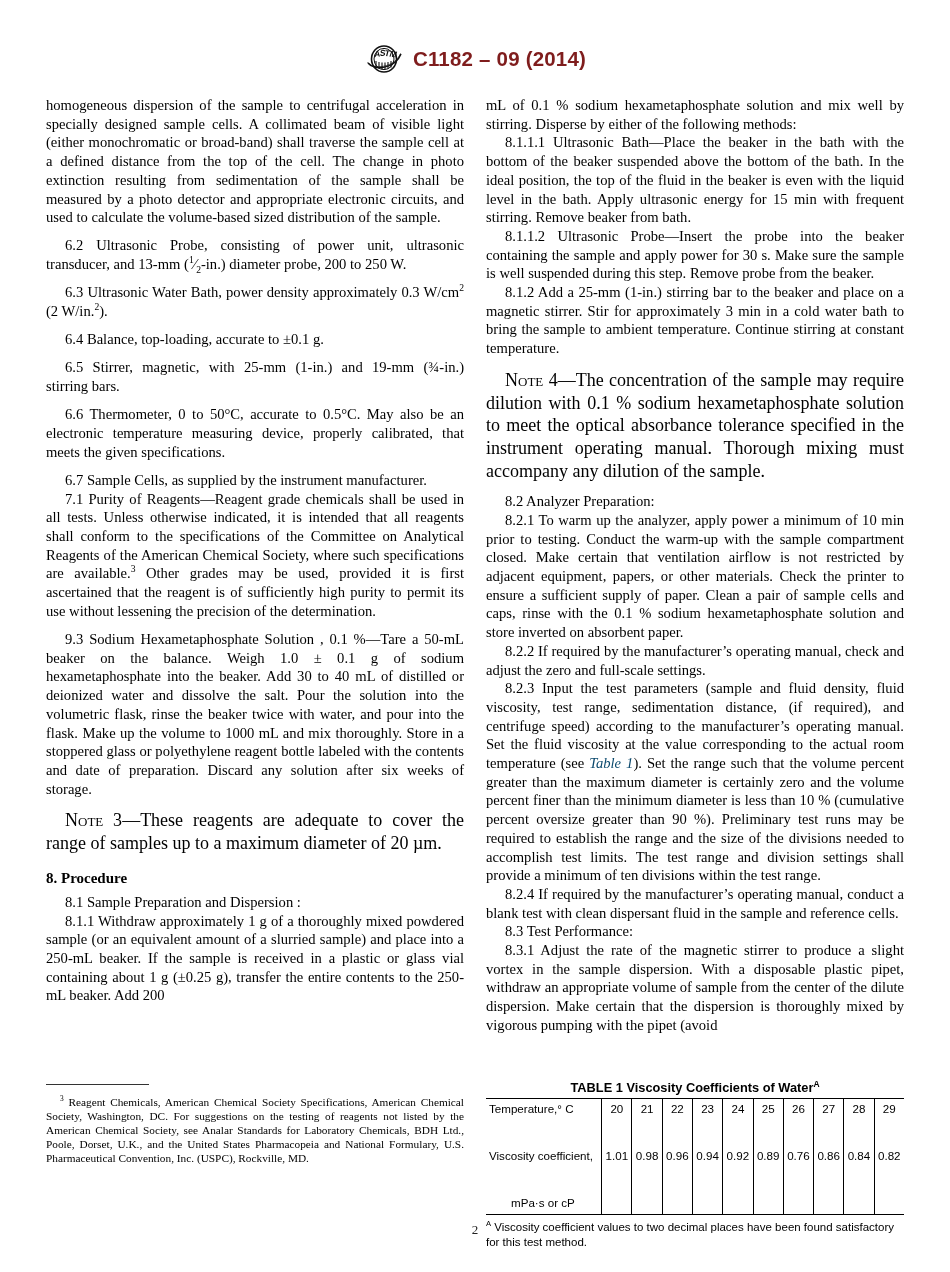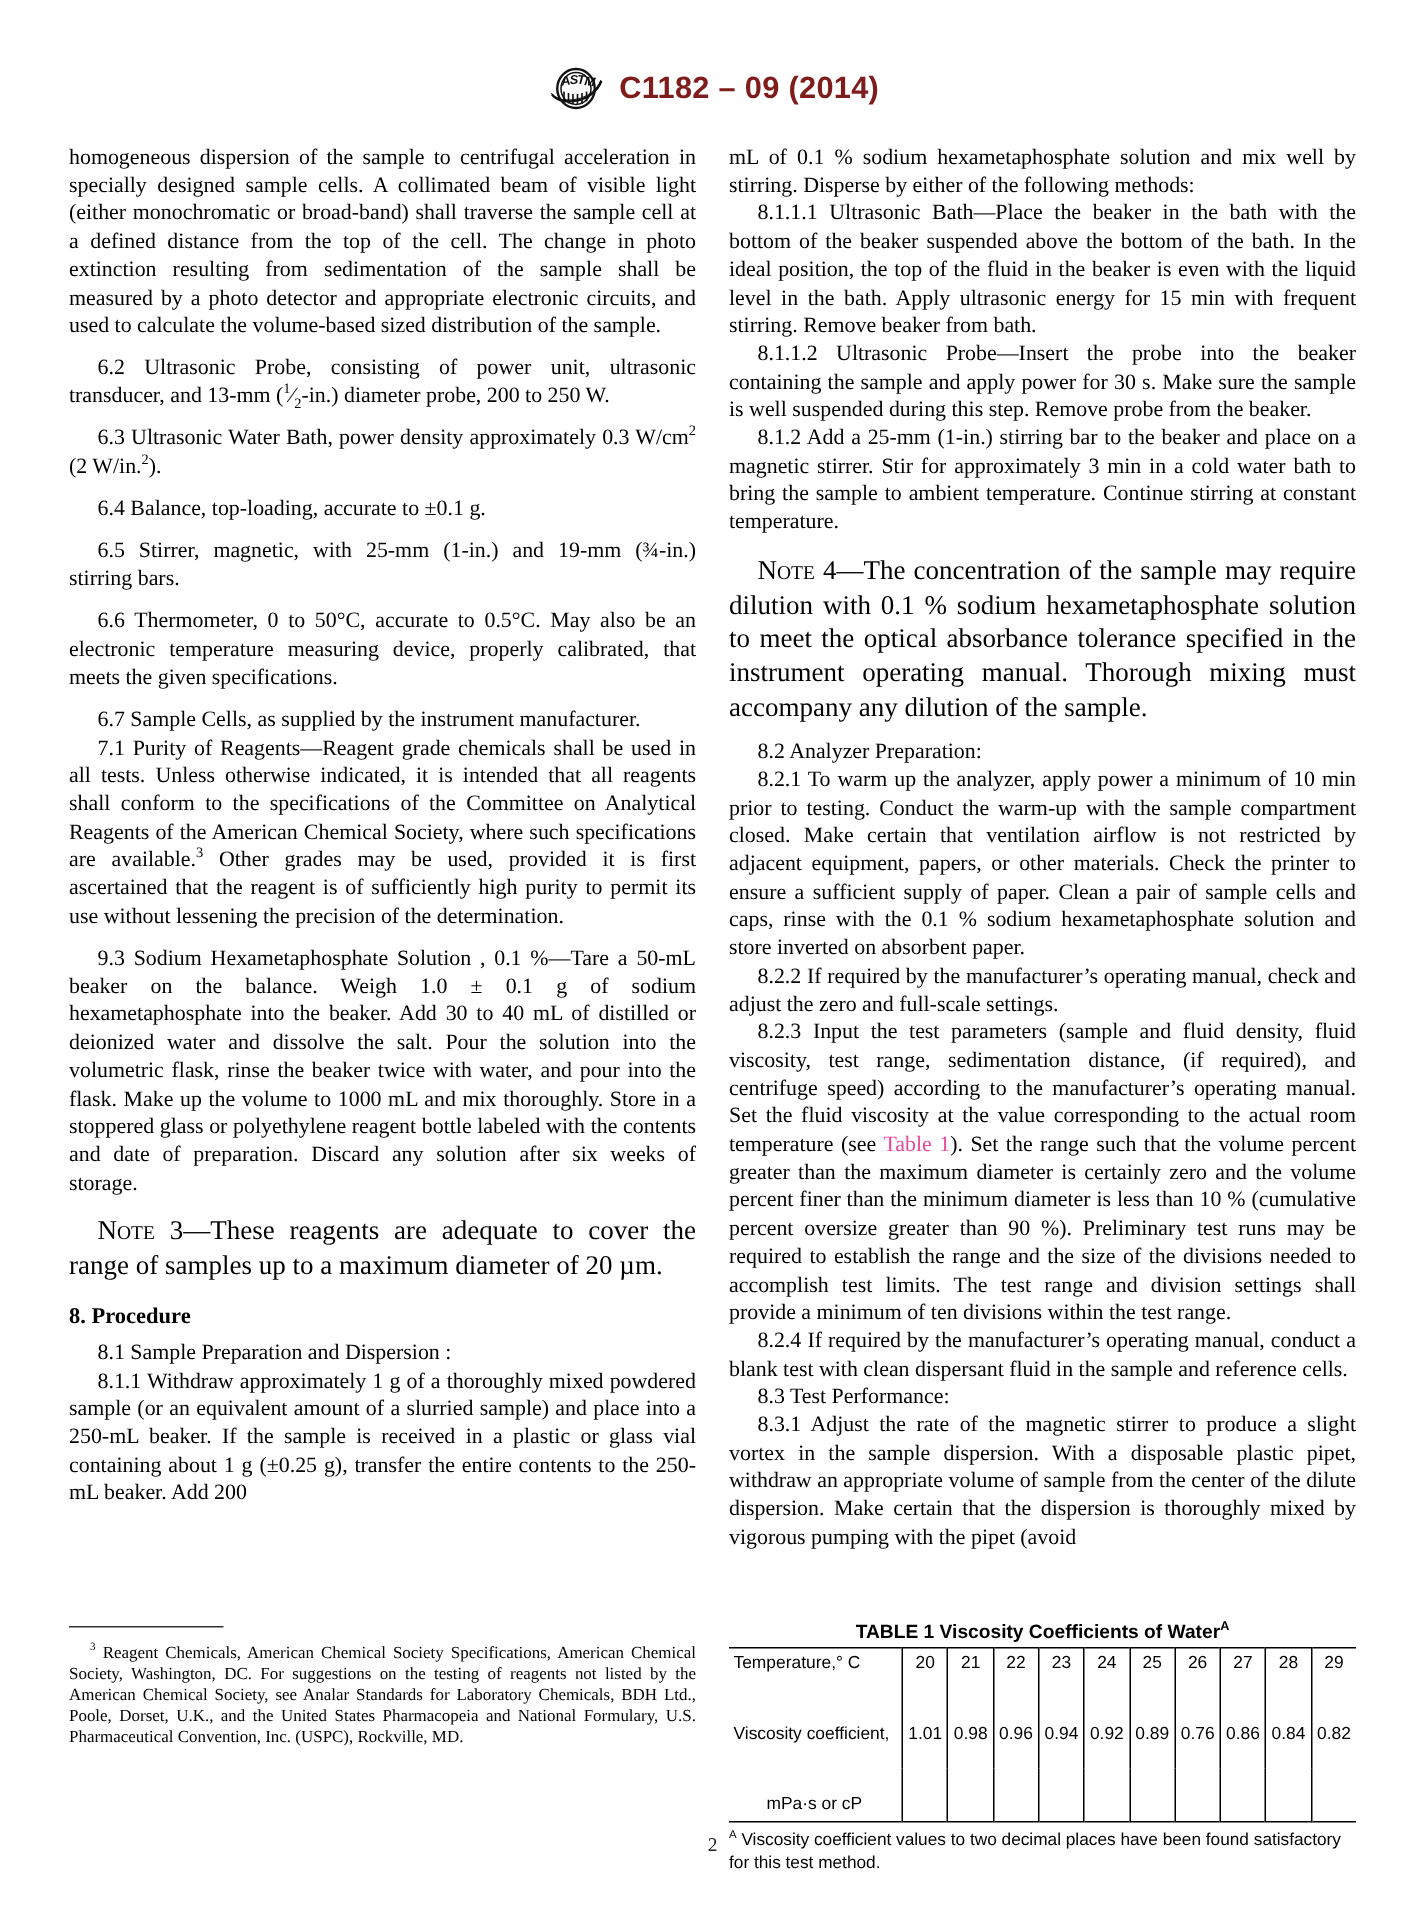--- a/index.html
+++ b/index.html
@@ -110,21 +110,22 @@
     vertical-align: super;
     line-height: 0;
   }
   sub {
     font-size: 0.66em;
     vertical-align: sub;
     line-height: 0;
   }
 
   .xref {
-    color: #ec4899;
+    color: #0c4a6e;
+    font-style: italic;
   }
 
   
   .footnote-wrap {
     position: absolute;
     left: 46px;
     top: 1084px;
     width: 418px;
   }
   .footnote-rule {

